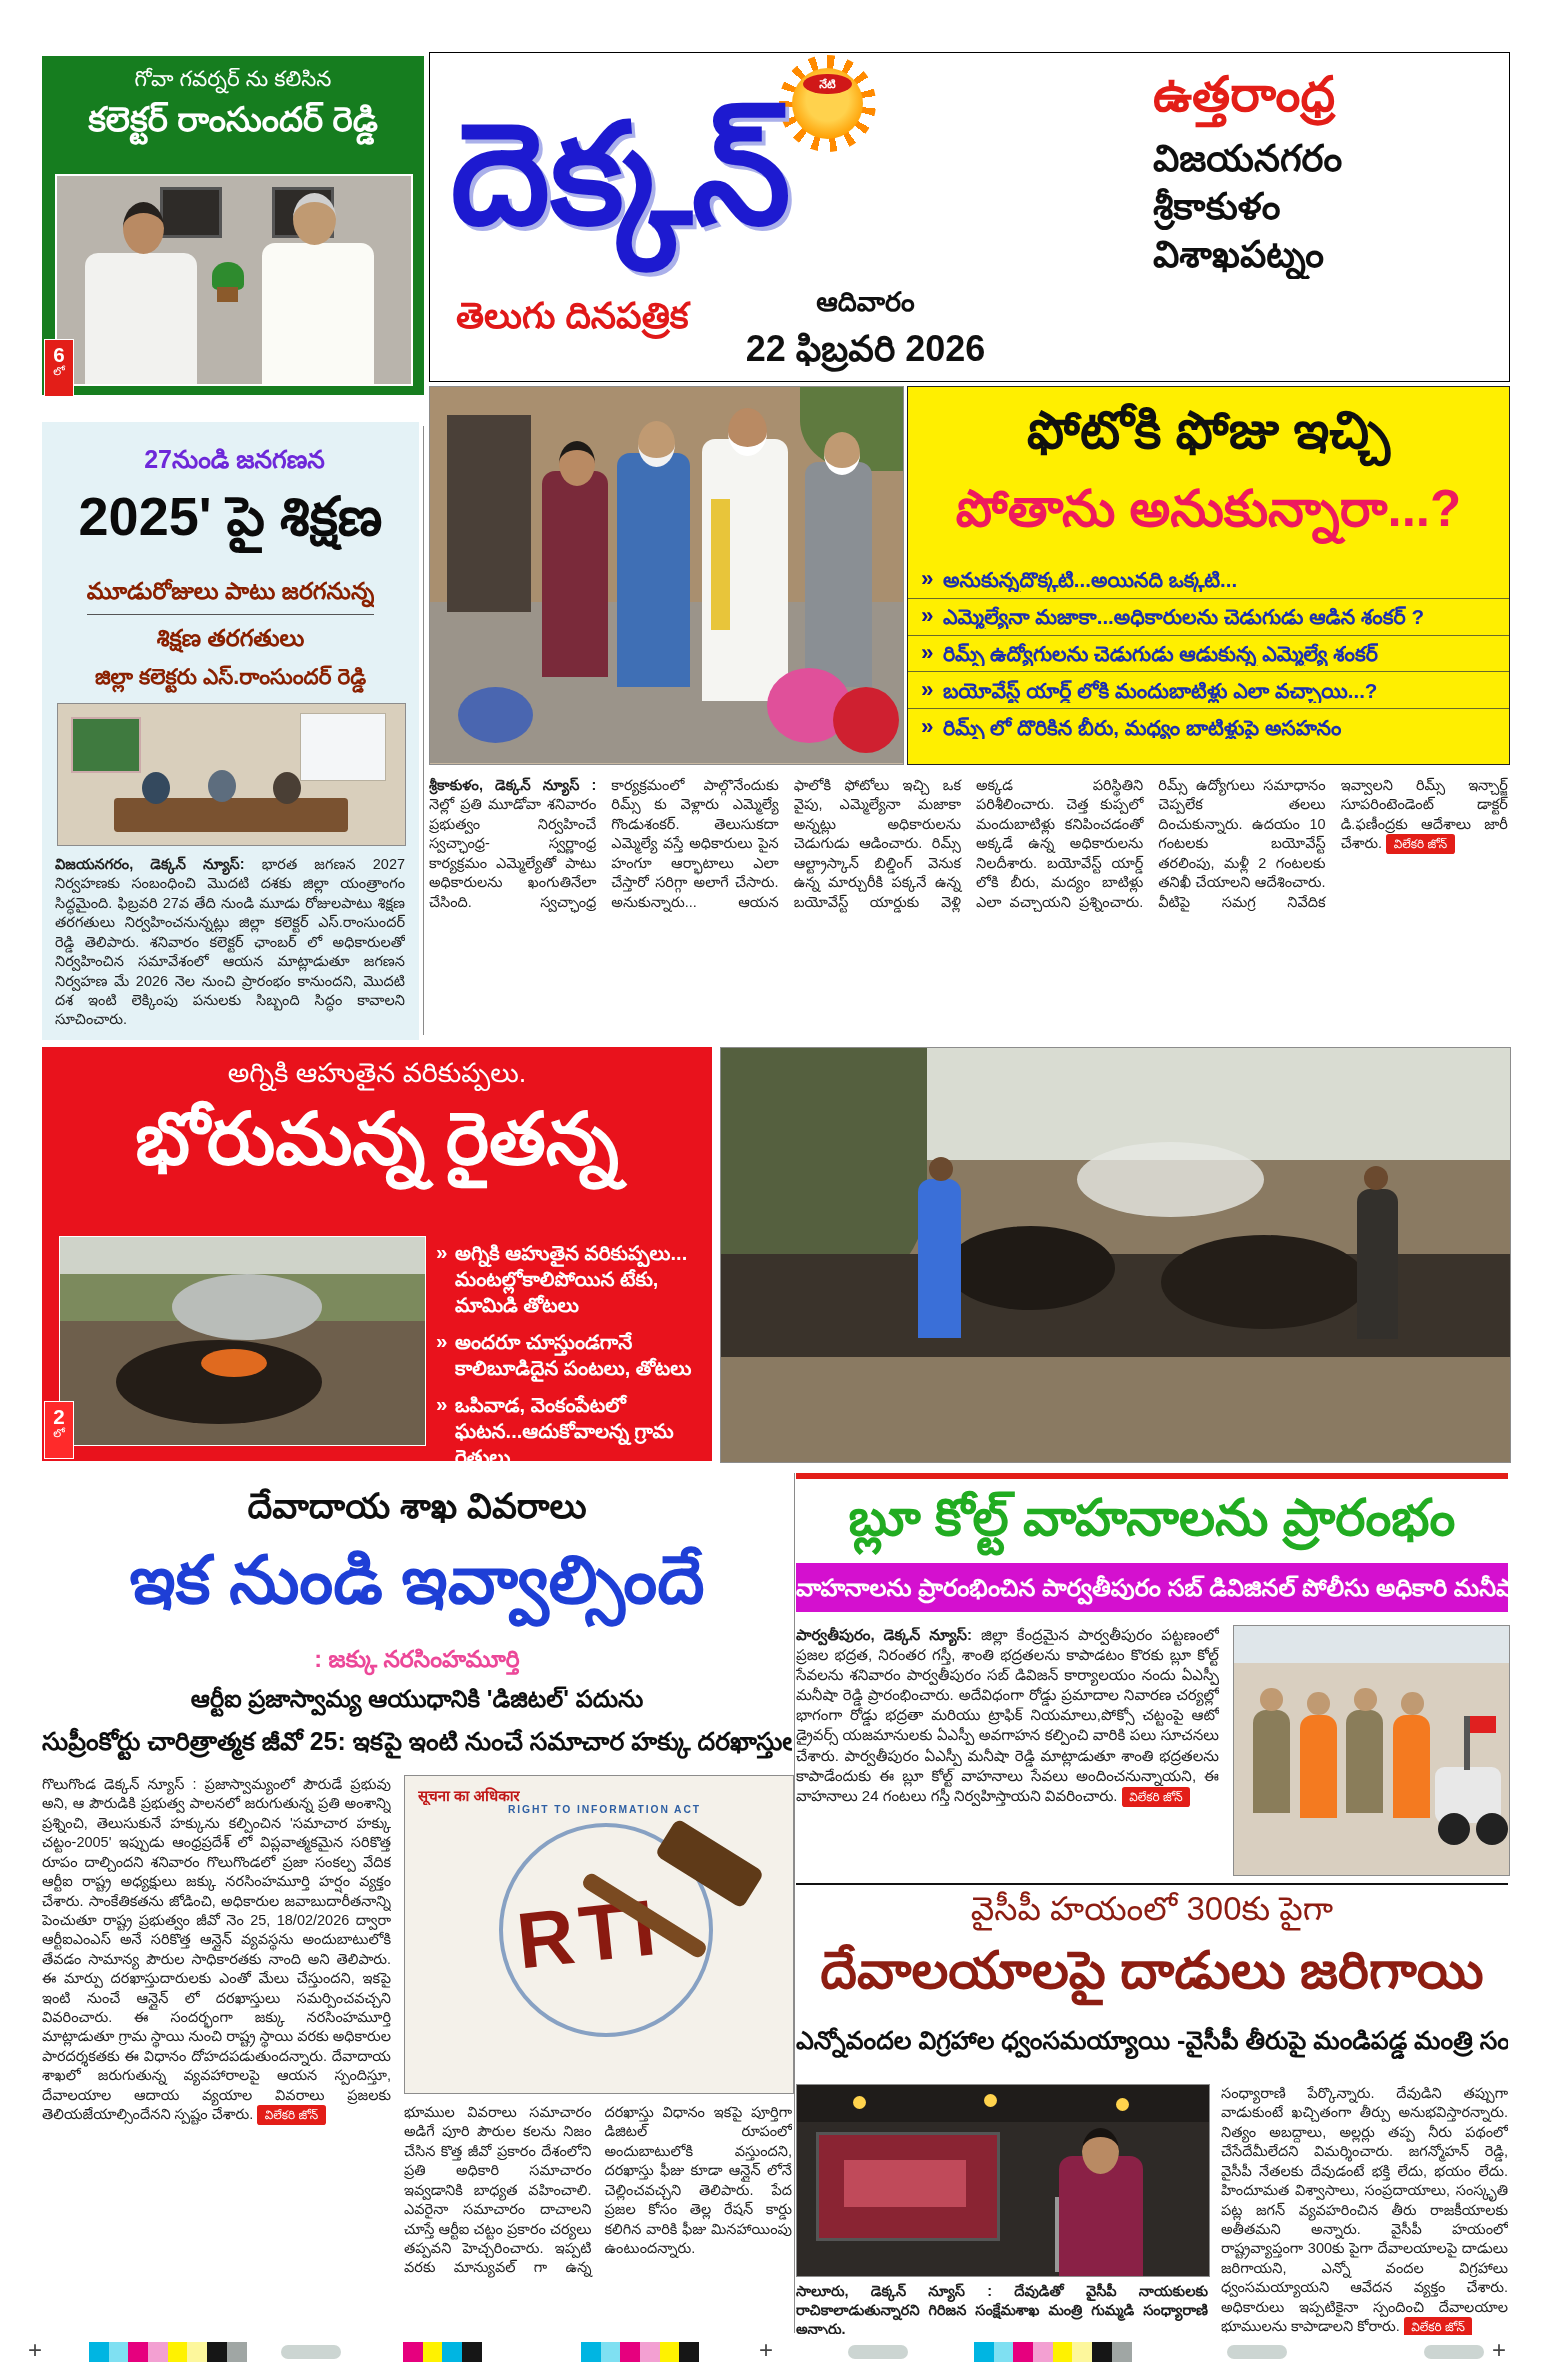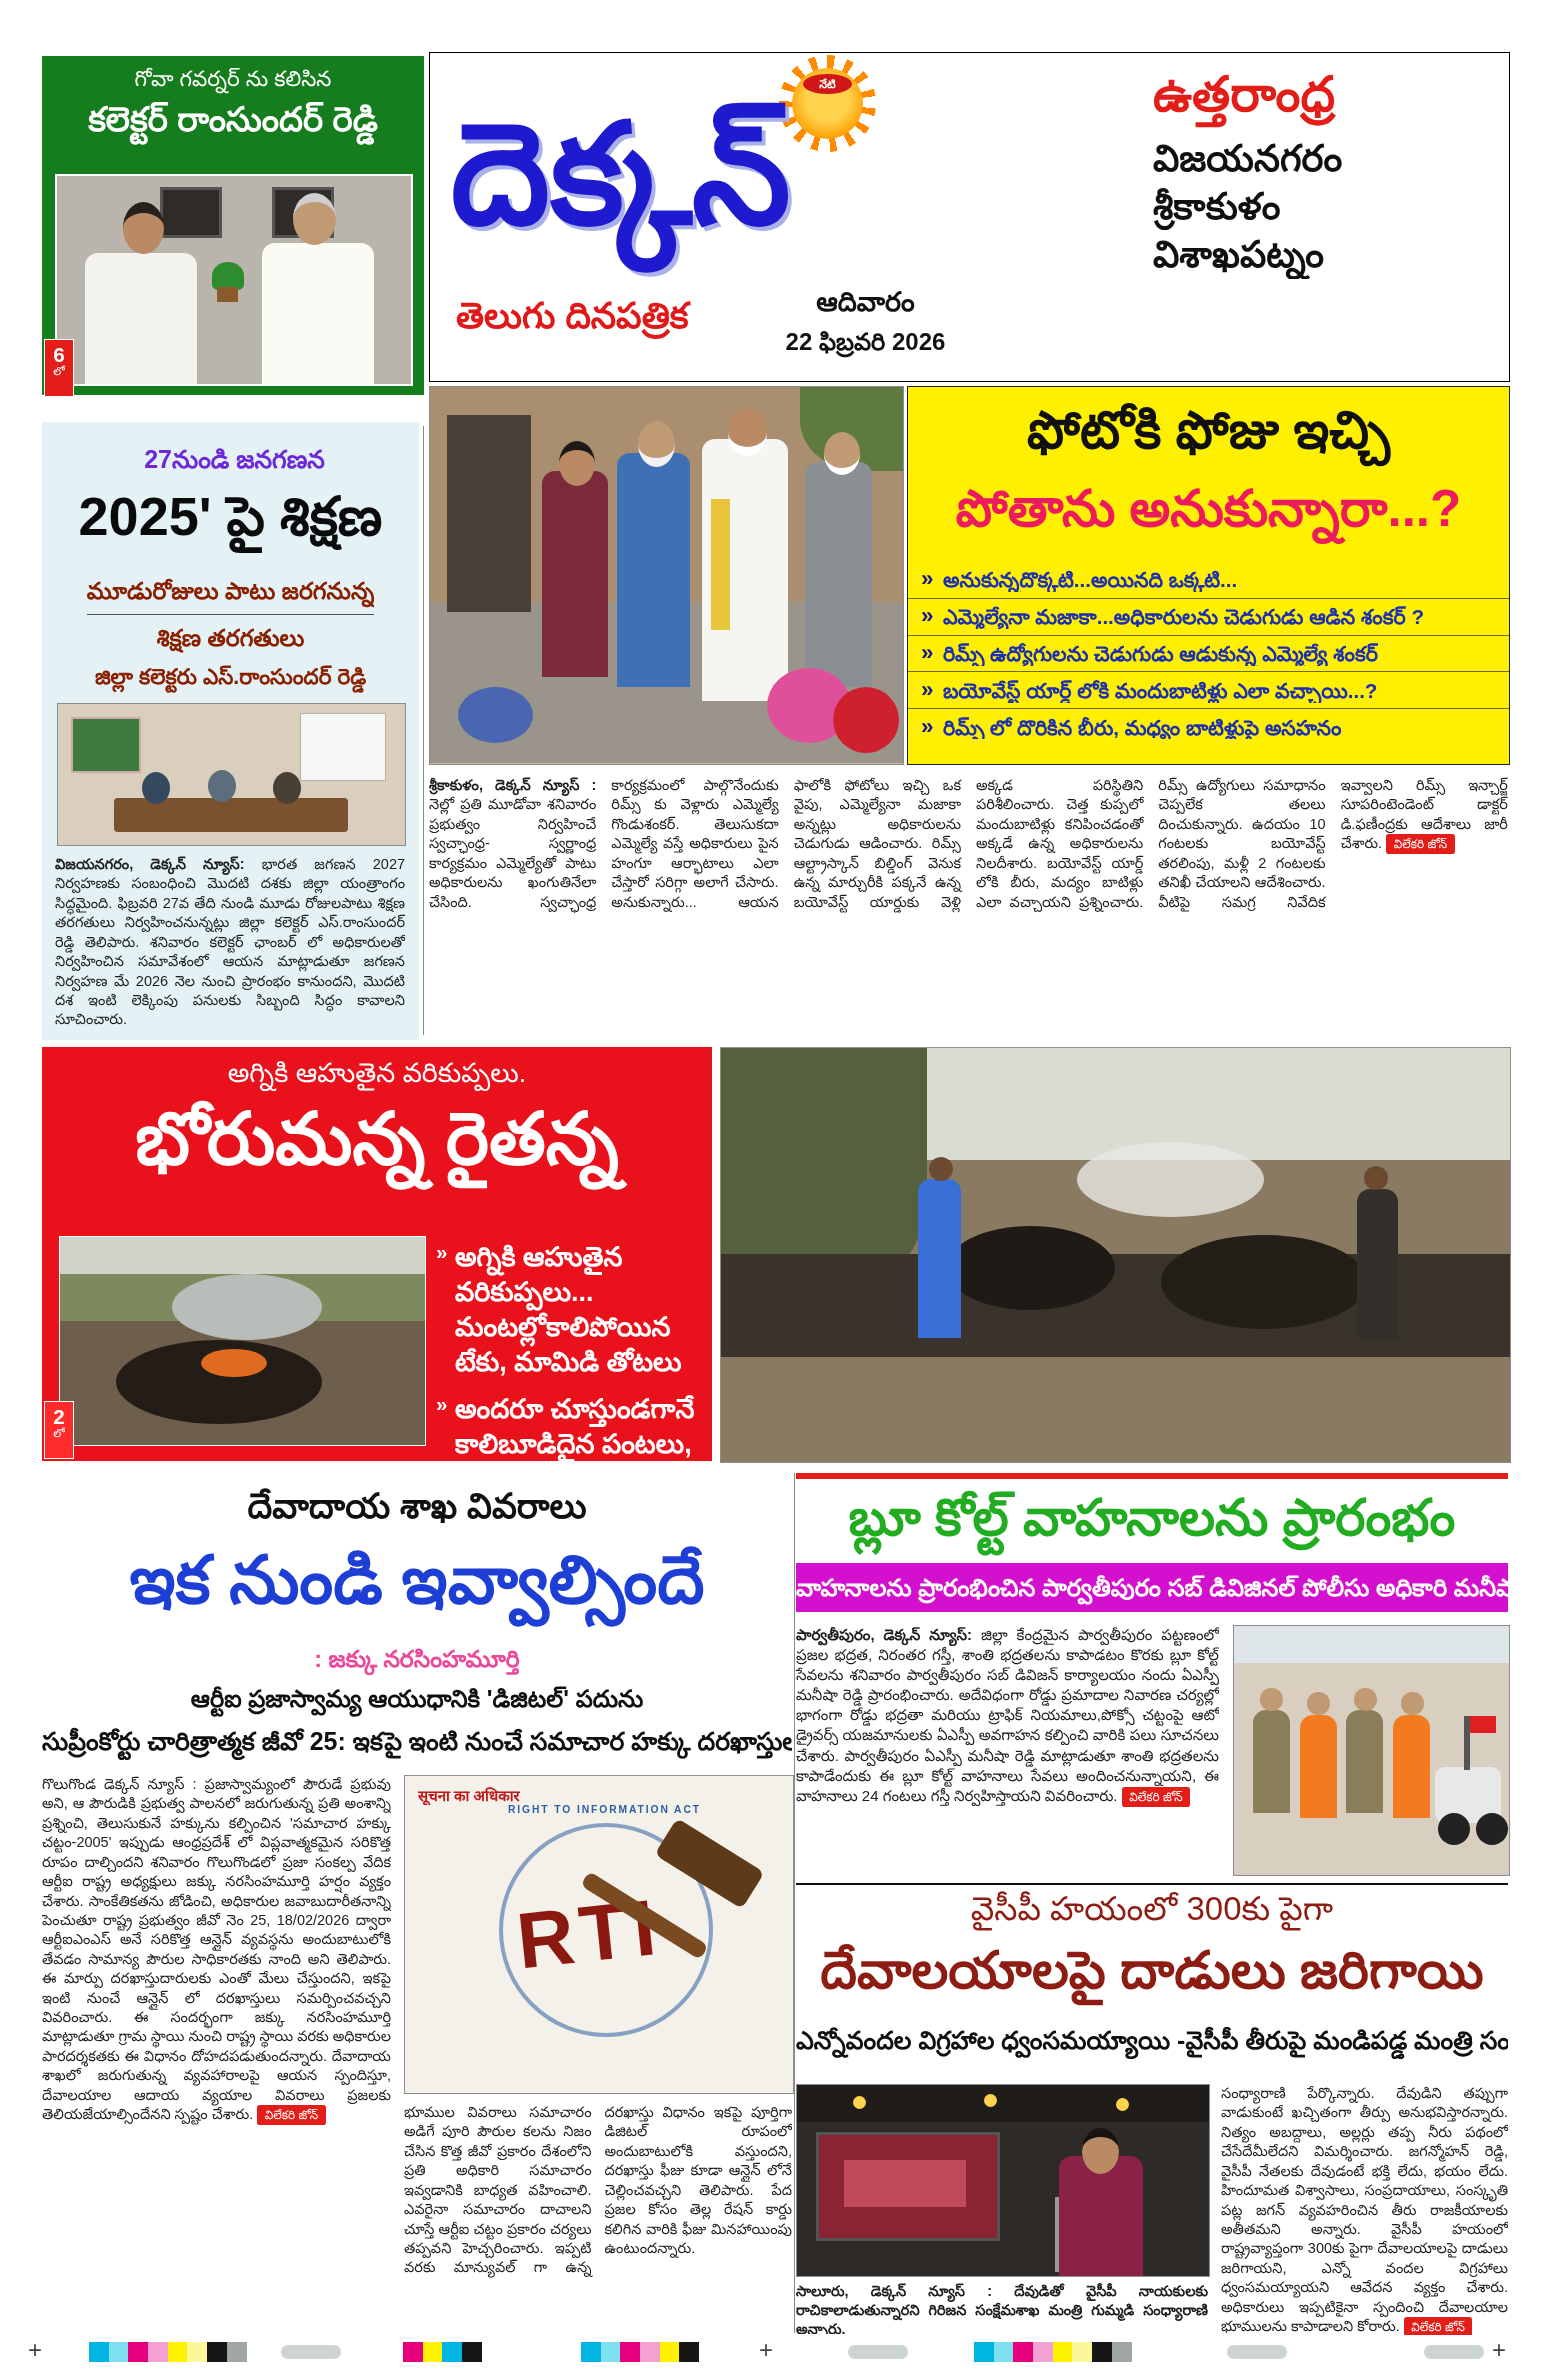--- a/index.html
+++ b/index.html
@@ -32,21 +32,21 @@
        background:repeating-conic-gradient(#ff8a00 0 9deg,#ffffff 9deg 24deg);}
   .sun-core{left:13px;top:13px;width:71px;height:71px;border-radius:50%;
             background:radial-gradient(circle at 50% 45%,#ffd24d 0 40%,#ff9d00 75%);}
   .sun-badge{left:24px;top:19px;width:49px;height:20.6px;border-radius:50%;background:#d01818;
              color:#fff;font-size:11.2px;font-weight:bold;text-align:center;line-height:20.6px;}
   .logo{left:20.6px;top:26px;width:693px;height:225px;font-size:141px;line-height:1.35;font-weight:bold;
         color:#1d1ad0;text-shadow:3.7px 3.7px 0 #aab0ea;overflow:hidden;}
   .subtitle{left:26px;top:242px;width:309px;font-size:36px;font-weight:bold;color:#e01818;}
   .dateblk{left:309px;top:234px;width:253px;text-align:center;color:#111;}
   .dateblk .day{font-size:27px;font-weight:bold;}
-  .dateblk .date{font-size:24px;font-weight:bold;margin-top:3.7px;text-align:center;}
+  .dateblk .date{font-size:36px;font-weight:bold;margin-top:3.7px;text-align:center;}
   .regionblk{left:723px;top:13px;width:345px;}
   .region{font-size:49px;font-weight:bold;color:#e31e18;}
   .district{font-size:37px;font-weight:bold;color:#101010;line-height:1.3;}
 
   
   .censusbox{left:42px;top:422px;width:377px;height:618px;background:#e4f2f6;}
   .censusbox .kick{font-size:25px;font-weight:bold;color:#6d28d9;margin-top:22.5px;padding-left:8px;}
   .censusbox .head{font-size:54px;font-weight:bold;color:#0b0b0b;margin-top:5.6px;}
   .censusbox .s1{font-size:23.4px;font-weight:bold;color:#8a2000;margin-top:17px;
                  display:inline-block;border-bottom:1.9px solid #555;padding-bottom:3.7px;}
@@ -70,21 +70,21 @@
            padding:1.9px 7.5px;border-radius:2.8px;}
 
   
   .firebox{left:42px;top:1047px;width:670px;height:414px;background:#e9121c;}
   .firebox .kick{color:#ffffff;font-size:27px;margin-top:11.2px;}
   .firebox .head{color:#fff;font-size:73px;font-weight:bold;margin-top:1.9px;}
   .fire-photo-sm{left:17px;top:189px;width:365px;height:208px;background:#6e5f4c;border:1.9px solid #fff;}
   .fire-bullets{left:394px;top:193px;width:262px;color:#fff;}
   .fbul{display:flex;gap:7.5px;margin-bottom:11.2px;}
   .fbul .arr{font-size:20.6px;font-weight:bold;line-height:1.2;}
-  .fbul .txt{font-size:27px;font-weight:bold;line-height:1.3;}
+  .fbul .txt{font-size:20px;font-weight:bold;line-height:1.3;}
   .fire-photo-lg{left:720px;top:1047px;width:789px;height:414px;background:#8a7a62;}
 
   
   .rti-sec{left:42px;top:1473px;width:750px;height:860px;}
   .rti-sec .kick{font-size:35px;font-weight:bold;color:#101010;margin-top:13px;}
   .rti-sec .head{font-size:67px;font-weight:bold;color:#1e3fd6;margin-top:5.6px;}
   .rti-sec .byline{font-size:23.4px;font-weight:bold;color:#ec4899;margin-top:11.2px;}
   .rti-sec .s1{font-size:24px;font-weight:bold;color:#101010;margin-top:7.5px;}
   .rti-sec .s2{font-size:25px;font-weight:bold;color:#101010;margin-top:7.5px;}
   .rti-col1{left:0;top:302px;width:349px;height:525px;font-size:14.5px;}

